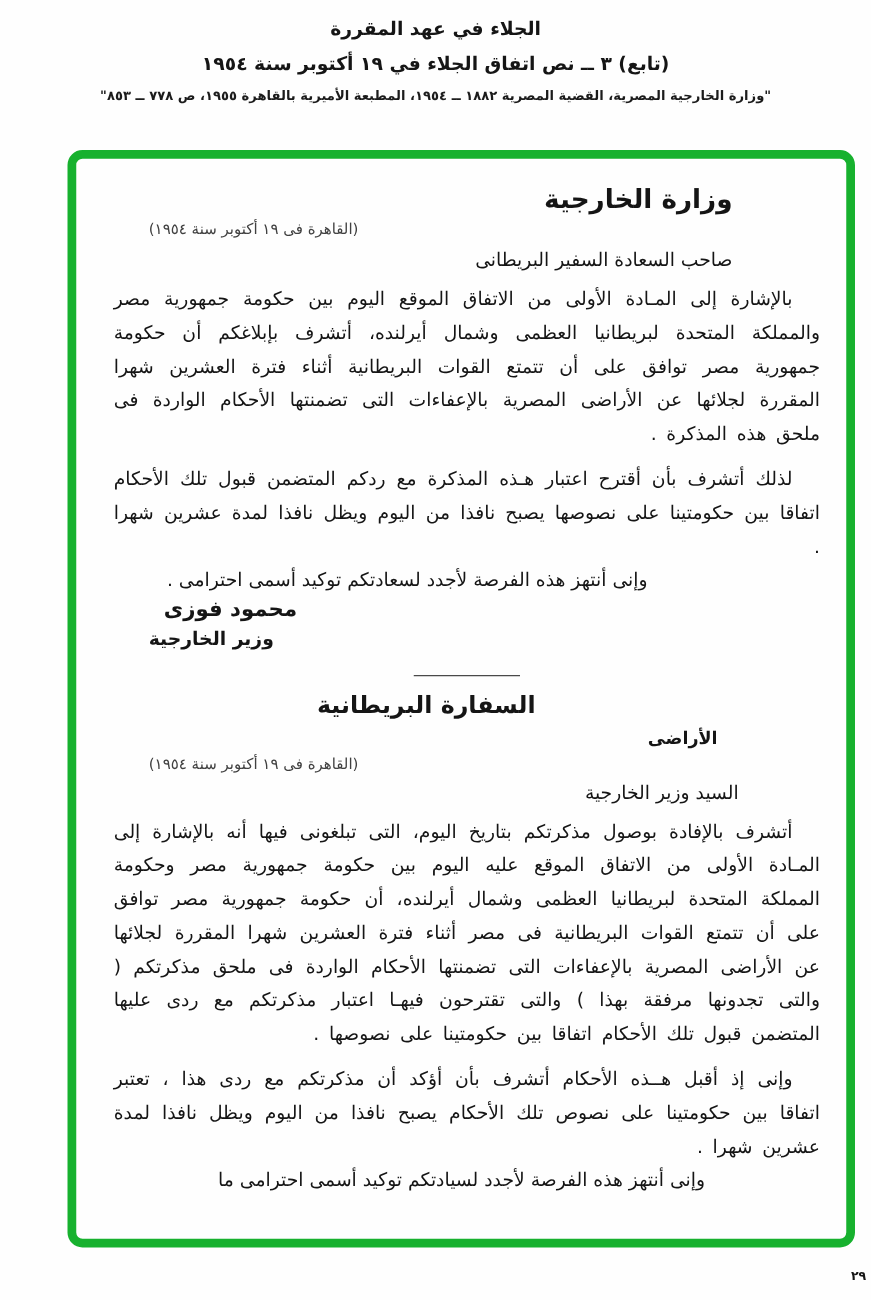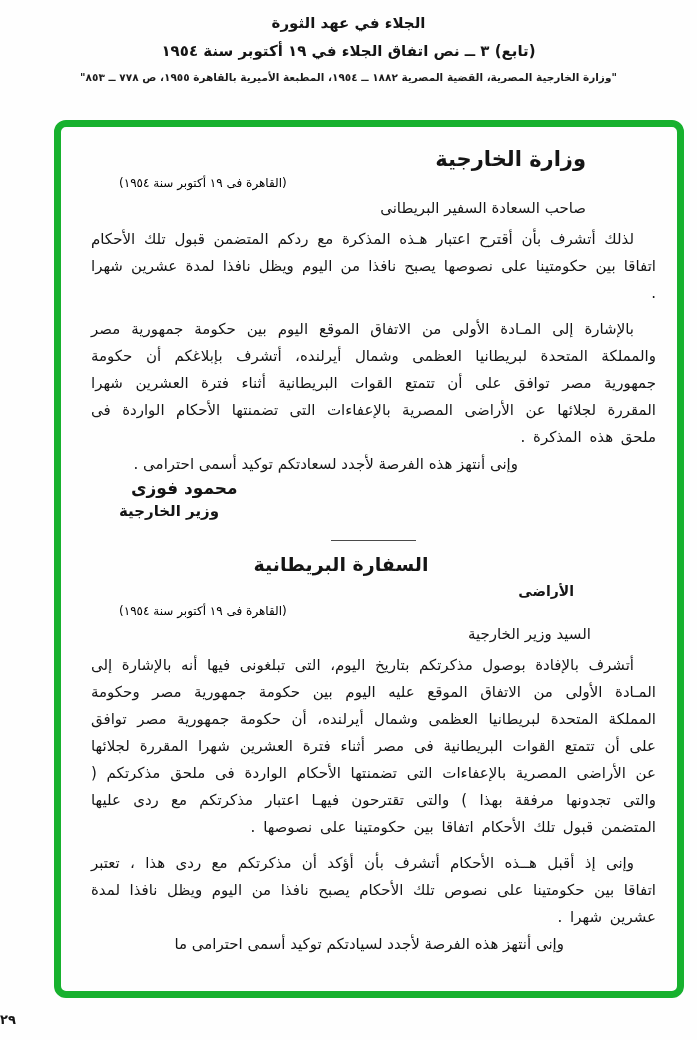--- a/index.html
+++ b/index.html
@@ -42,21 +42,21 @@
     font-size: 21px;
     font-weight: bold;
     margin: 4px 70px 0 0;
   }
   .date-line {
     direction: rtl;
     text-align: left;
     font-size: 12px;
     margin-top: 5px;
     padding-left: 28px;
-    color: #000000;
+    color: #404040;
   }
   .salutation {
     font-size: 15px;
     margin: 9px 70px 0 0;
   }
   .body-para {
     font-size: 15px;
     line-height: 27px;
     text-align: justify;
     text-indent: 22px;
@@ -105,46 +105,46 @@
   .sig-name-2 {
     direction: rtl;
     text-align: left;
     font-size: 20px;
     font-weight: bold;
     padding-left: 72px;
     margin-top: 7px;
   }
   .page-number {
     position: absolute;
-    left: 0; right: 16px;
+    left: 0; right: 4px;
     bottom: 13px;
-    text-align: left;
-    font-size: 13px;
+    text-align: right;
+    font-size: 10px;
     font-weight: bold;
   }
 </style>
 </head>
 <body>
 
 <div class="page">
 
   <div class="book-header">
-    <div class="book-title">الجلاء في عهد الثورة</div>
+    <div class="book-title">الجلاء في عهد المقررة</div>
     <div class="book-subtitle">(تابع) ٣ ــ نص اتفاق الجلاء في ١٩ أكتوبر سنة ١٩٥٤</div>
     <div class="book-source">"وزارة الخارجية المصرية، القضية المصرية ١٨٨٢ ــ ١٩٥٤، المطبعة الأميرية بالقاهرة ١٩٥٥، ص ٧٧٨ ــ ٨٥٣"</div>
   </div>
 
   <div class="frame" style="border-color: rgb(23, 177, 46);">
 
     <div>
       <div class="ministry-heading">وزارة الخارجية</div>
       <div class="date-line">(القاهرة فى ١٩ أكتوبر سنة ١٩٥٤)</div>
       <div class="salutation">صاحب السعادة السفير البريطانى</div>
+      <p class="body-para">بالإشارة إلى المـادة الأولى من الاتفاق الموقع اليوم بين حكومة جمهورية مصر والمملكة المتحدة لبريطانيا العظمى وشمال أيرلنده، أتشرف بإبلاغكم أن حكومة جمهورية مصر توافق على أن تتمتع القوات البريطانية أثناء فترة العشرين شهرا المقررة لجلائها عن الأراضى المصرية بالإعفاءات التى تضمنتها الأحكام الواردة فى ملحق هذه المذكرة .</p>
       <p class="body-para">لذلك أتشرف بأن أقترح اعتبار هـذه المذكرة مع ردكم المتضمن قبول تلك الأحكام اتفاقا بين حكومتينا على نصوصها يصبح نافذا من اليوم ويظل نافذا لمدة عشرين شهرا .</p>
-      <p class="body-para">بالإشارة إلى المـادة الأولى من الاتفاق الموقع اليوم بين حكومة جمهورية مصر والمملكة المتحدة لبريطانيا العظمى وشمال أيرلنده، أتشرف بإبلاغكم أن حكومة جمهورية مصر توافق على أن تتمتع القوات البريطانية أثناء فترة العشرين شهرا المقررة لجلائها عن الأراضى المصرية بالإعفاءات التى تضمنتها الأحكام الواردة فى ملحق هذه المذكرة .</p>
       <div class="closing-1">وإنى أنتهز هذه الفرصة لأجدد لسعادتكم توكيد أسمى احترامى .</div>
       <div class="sig-name">محمود فوزى</div>
       <div class="sig-title">وزير الخارجية</div>
     </div>
 
     <div class="divider"></div>
 
     <div>
       <div class="embassy-heading">السفارة البريطانية</div>
       <div class="embassy-city">الأراضى</div>

